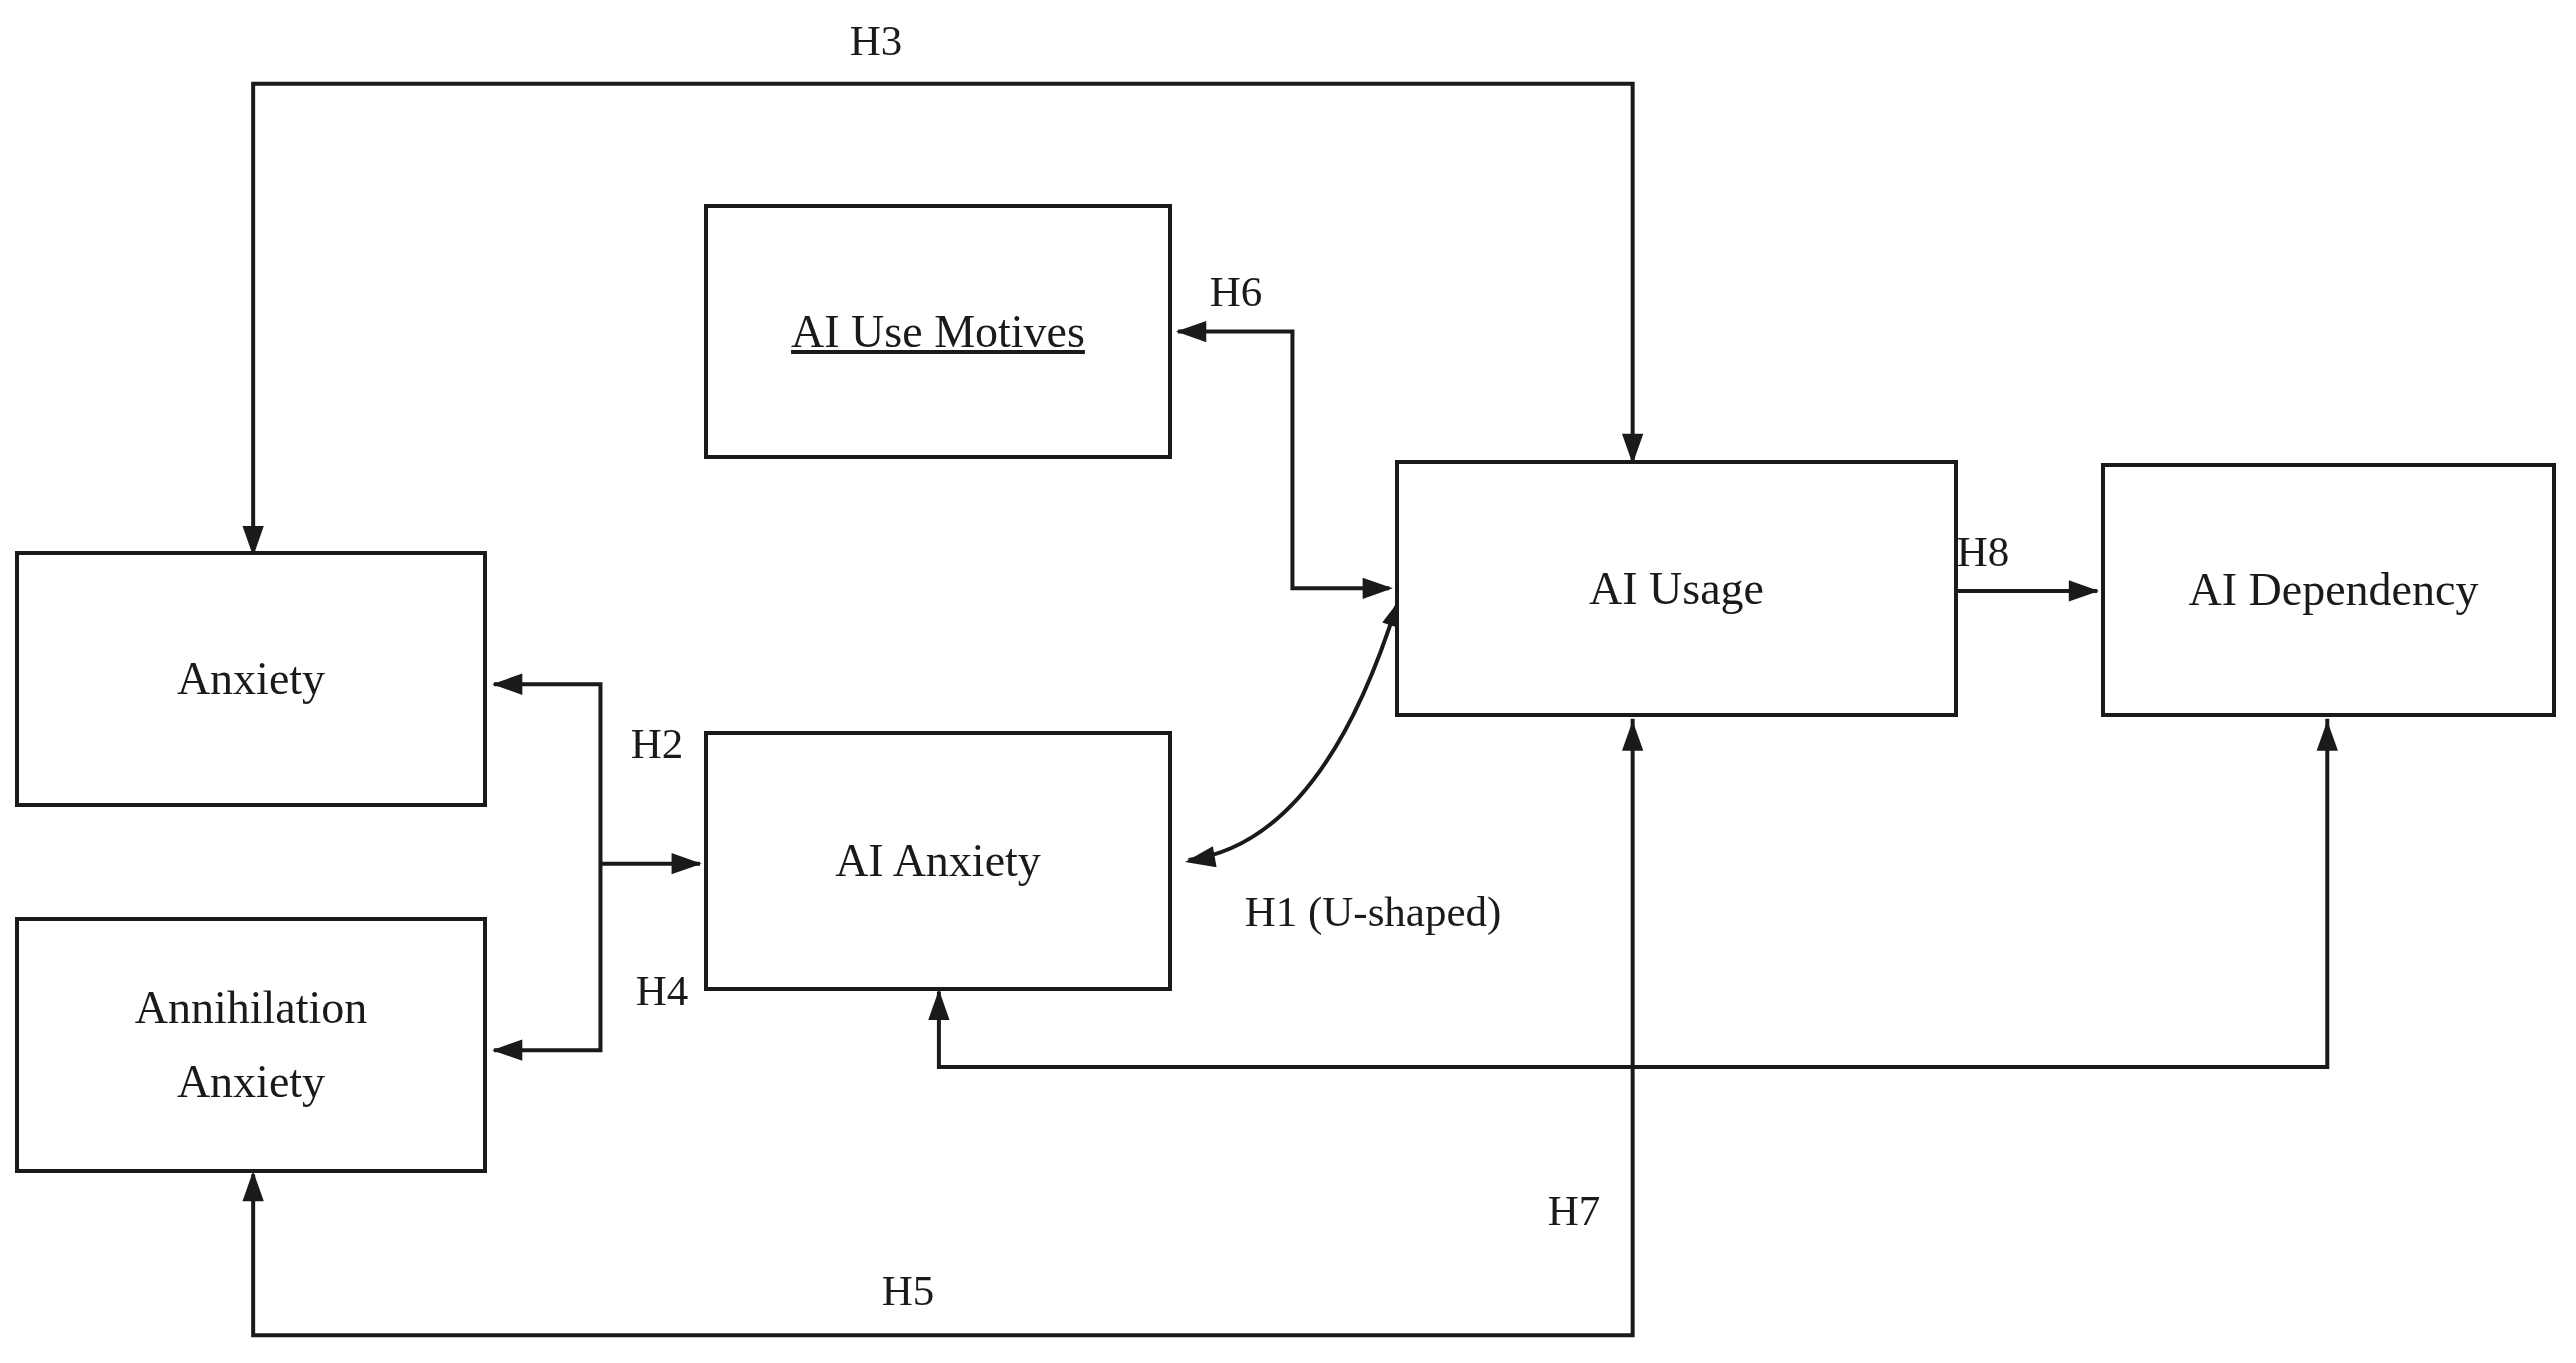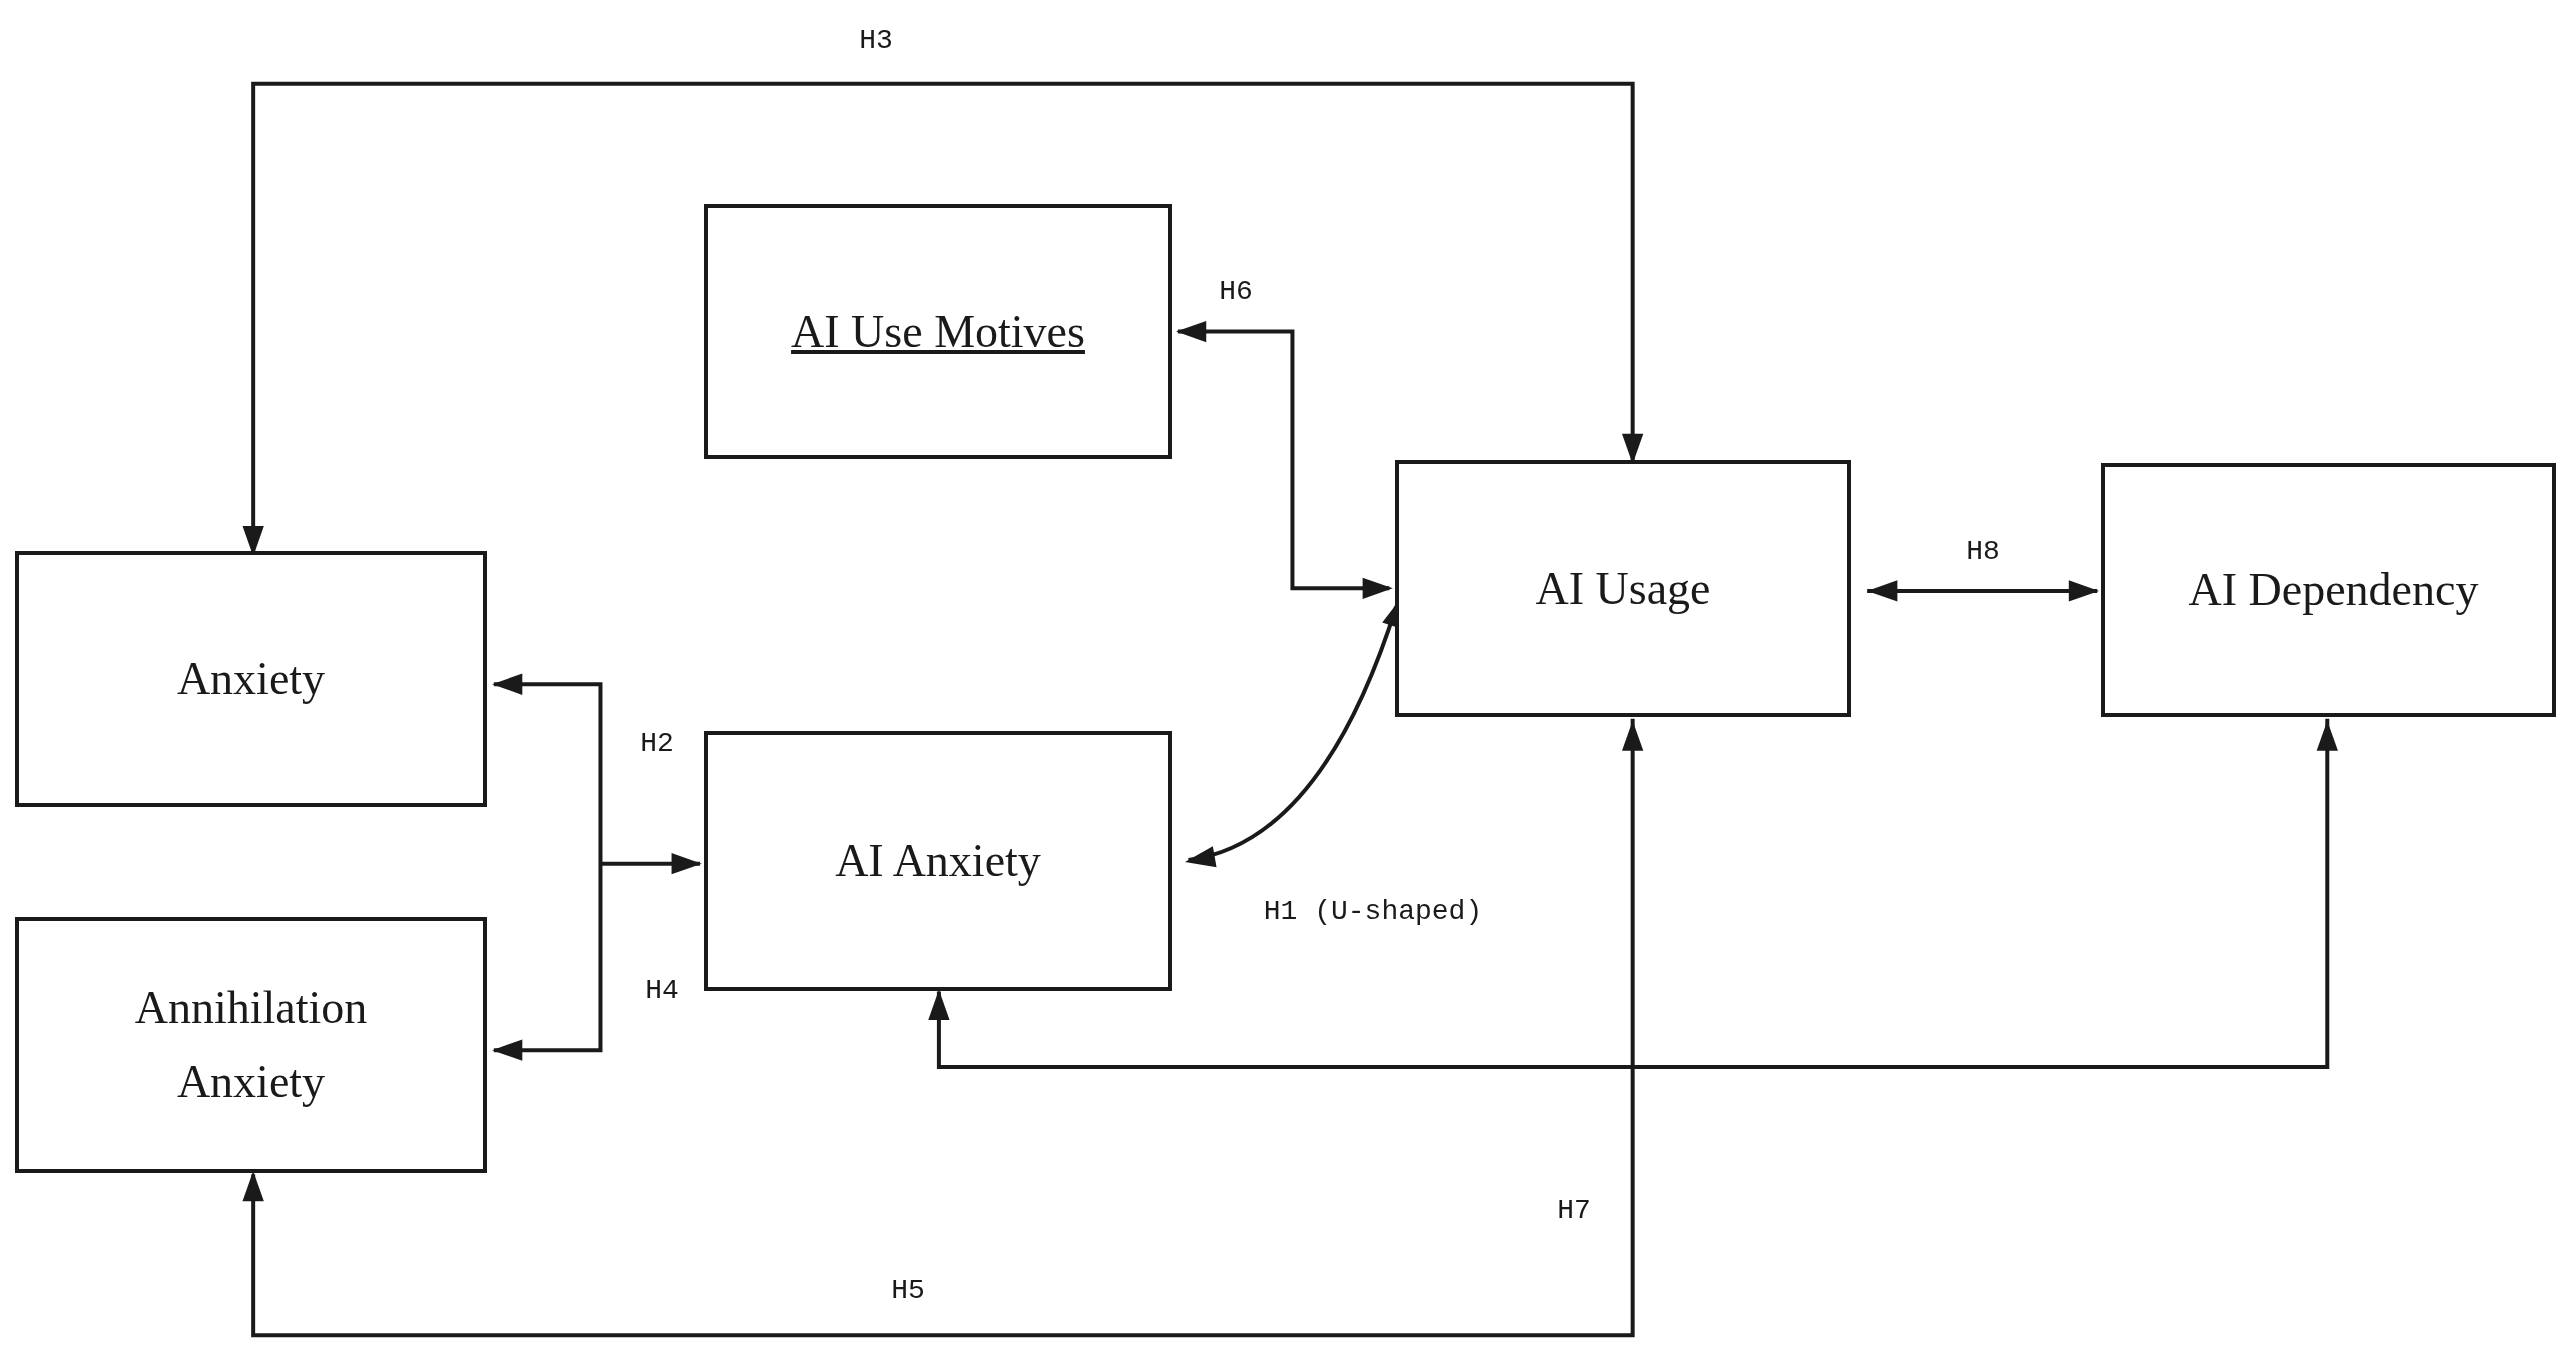--- a/index.html
+++ b/index.html
@@ -41,28 +41,27 @@
     justify-content: center;
     text-align: center;
     font-size: 46px;
     line-height: 1.6;
     white-space: nowrap;
   }
   .box-ai-use-motives   { left: 704px;  top: 204px;  width: 468px; height: 255px; text-decoration: underline; }
   .box-anticipatory     { left: 15px;   top: 551px;  width: 472px; height: 256px; }
   .box-annihilation     { left: 15px;   top: 917px; width: 472px; height: 256px; }
   .box-ai-anxiety       { left: 704px;  top: 731px;  width: 468px; height: 260px; }
-  .box-ai-usage         { left: 1395px; top: 460px;  width: 456px; height: 257px; }
+  .box-ai-usage         { left: 1395px; top: 460px;  width: 563px; height: 257px; }
   .box-ai-dependency    { left: 2101px; top: 463px;  width: 455px; height: 254px; padding-left: 10px; }
   .hlabel {
     position: absolute;
     transform: translate(-50%, -50%);
-    font-size: 28px;
+    font-size: 43px;
     white-space: nowrap;
-    font-family: Liberation Mono, monospace;
   }
   .hlabel-h1 { left: 1373px; top: 911px; }
   .hlabel-h2 { left: 657px;  top: 743px;  }
   .hlabel-h3 { left: 876px;  top: 40px;   }
   .hlabel-h4 { left: 662px;  top: 990px; }
   .hlabel-h5 { left: 908px; top: 1290px; }
   .hlabel-h6 { left: 1236px; top: 291px;  }
   .hlabel-h7 { left: 1574px; top: 1210px; }
   .hlabel-h8 { left: 1983px; top: 551px;  }
 </style>

